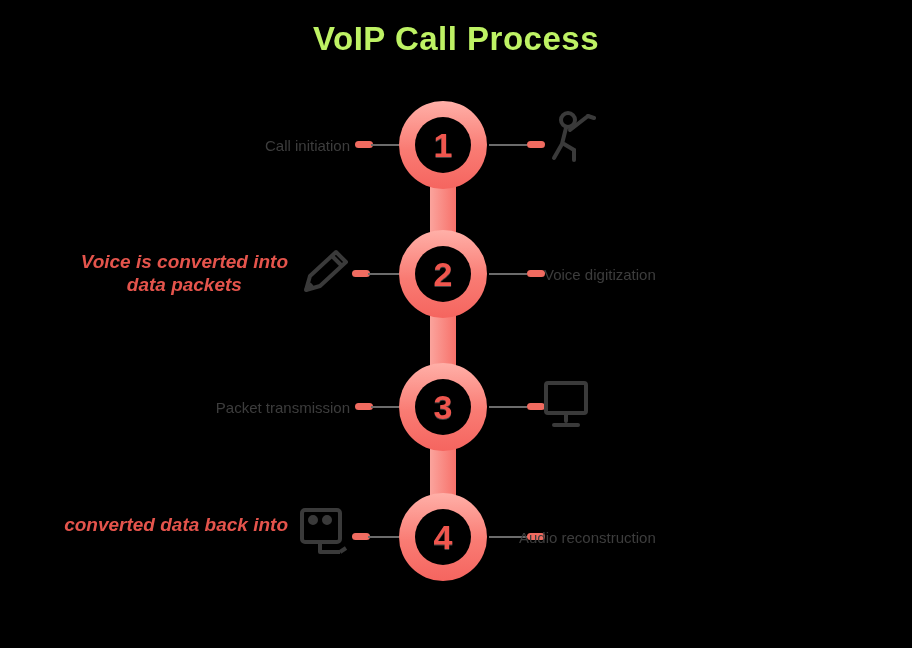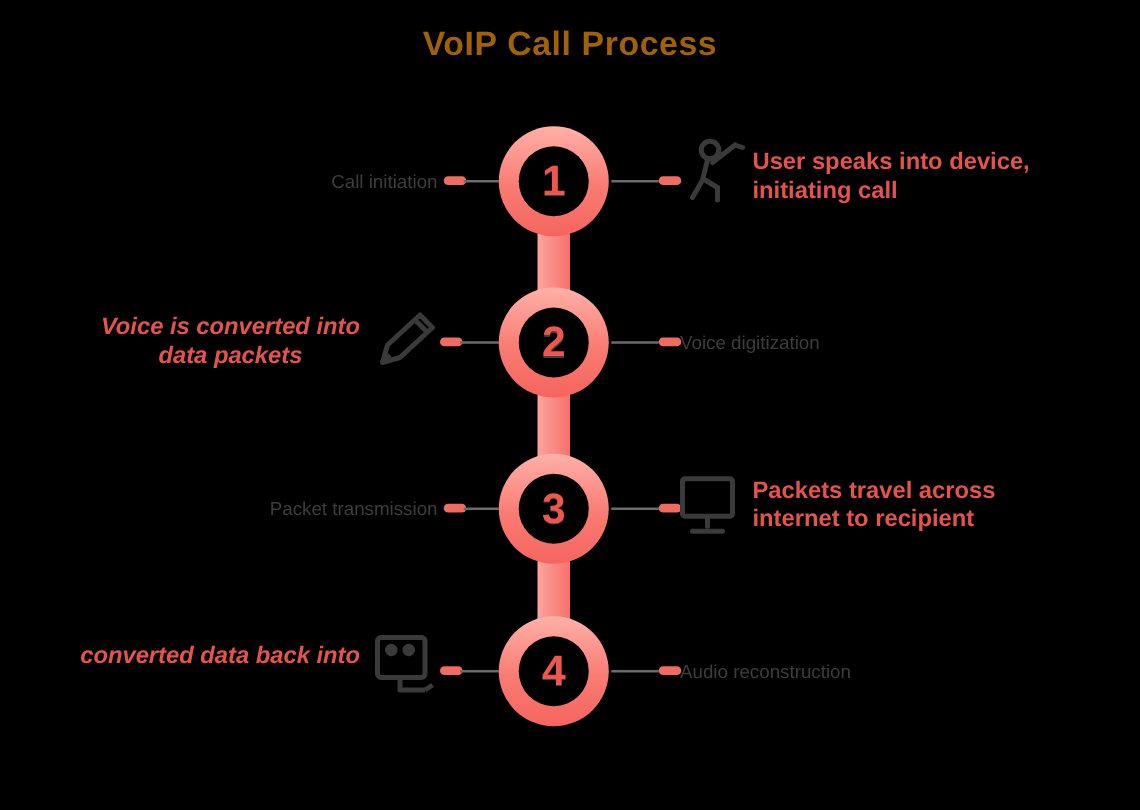--- a/index.html
+++ b/index.html
@@ -1,20 +1,20 @@
 <!DOCTYPE html>
 <html><head>
 <meta charset="utf-8">
 <style>
   html,body{margin:0;padding:0;background:#000;}
   body{font-family:"Liberation Sans","DejaVu Sans",sans-serif;}
   .canvas{position:relative;width:912px;height:648px;background:#000;overflow:hidden;}
 
   .title{position:absolute;top:20px;left:0;width:912px;text-align:center;
-         font-size:27px;font-weight:bold;color:#a16207;letter-spacing:.5px;}
+         font-size:33px;font-weight:bold;color:#bef264;letter-spacing:.5px;}
 
   .spine{position:absolute;left:430px;top:145px;width:26px;height:392px;
          background:linear-gradient(90deg,#fba49d,#f7716a);border-radius:13px;}
 
   .circle{position:absolute;width:88px;height:88px;border-radius:50%;
           background:linear-gradient(180deg,#ffb0a8 0%,#f97b73 55%,#f5655f 100%);}
   .hole{position:absolute;left:16px;top:16px;width:56px;height:56px;border-radius:50%;background:#000;}
   .num{position:absolute;left:0;top:0;width:88px;height:88px;display:flex;align-items:center;justify-content:center;
        font-size:34px;font-weight:bold;color:#ef564e;text-shadow:0 1px 0 rgba(255,255,255,.25);}
 
@@ -53,24 +53,20 @@
 
   <div class="icon" style="left:544px;top:104px;">
     <svg width="52" height="60" viewBox="0 0 52 60" fill="none" stroke="#3a3a3a" stroke-width="4" stroke-linecap="round">
       <circle cx="24" cy="16" r="7"></circle>
       <path d="M22 24 L18 40 L10 54"></path>
       <path d="M20 40 L30 46 L30 56"></path>
       <path d="M26 26 L44 12"></path>
       <path d="M44 12 L50 14"></path>
     </svg>
   </div>
-  <div class="rdesc" style="left:602px;top:118px;">
-    <div>User speaks into device,</div>
-    <div>initiating call</div>
-  </div>
 
   <div class="rdesc left" style="right:624px;top:250px;">
     <div>Voice is converted into</div>
     <div>data packets</div>
   </div>
   <div class="icon" style="left:296px;top:242px;">
     <svg width="56" height="58" viewBox="0 0 56 58" fill="none" stroke="#3a3a3a" stroke-width="4" stroke-linejoin="round">
       <path d="M10 48 L14 34 L40 10 L50 20 L24 44 Z"></path>
       <path d="M10 48 L16 42"></path>
       <path d="M36 14 L46 24"></path>
@@ -100,24 +96,20 @@
   <div class="hline" style="left:489px;top:406px;width:38px;"></div>
   <div class="cap" style="left:527px;top:403px;"></div>
 
   <div class="icon" style="left:538px;top:377px;">
     <svg width="56" height="54" viewBox="0 0 56 54" fill="none" stroke="#3a3a3a" stroke-width="4" stroke-linejoin="round" stroke-linecap="round">
       <rect x="8" y="6" width="40" height="30" rx="2"></rect>
       <path d="M28 36 L28 44"></path>
       <path d="M16 48 L40 48"></path>
     </svg>
   </div>
-  <div class="rdesc" style="left:602px;top:381px;">
-    <div>Packets travel across</div>
-    <div>internet to recipient</div>
-  </div>
 
   <div class="rdesc left" style="right:624px;top:513px;">
     <div>converted data back into</div>
   </div>
   <div class="icon" style="left:296px;top:504px;">
     <svg width="58" height="54" viewBox="0 0 58 54" fill="none" stroke="#3a3a3a" stroke-width="4" stroke-linejoin="round">
       <rect x="6" y="6" width="38" height="32" rx="3"></rect>
       <circle cx="17" cy="16" r="3" fill="#3a3a3a"></circle>
       <circle cx="31" cy="16" r="3" fill="#3a3a3a"></circle>
       <path d="M24 38 L24 48 L44 48"></path>
@@ -127,15 +119,15 @@
   <div class="cap" style="left:352px;top:533px;"></div>
   <div class="hline" style="left:368px;top:536px;width:31px;"></div>
 
   <div class="circle" style="left:399px;top:493px;">
     <div class="hole"></div>
     <div class="num">4</div>
   </div>
 
   <div class="hline" style="left:489px;top:536px;width:38px;"></div>
   <div class="cap" style="left:527px;top:533px;"></div>
-  <div class="glabel" style="left:544px;top:529px;">Audio reconstruction</div>
+  <div class="glabel" style="left:519px;top:529px;">Audio reconstruction</div>
 
 </div>
 
 </body></html>

